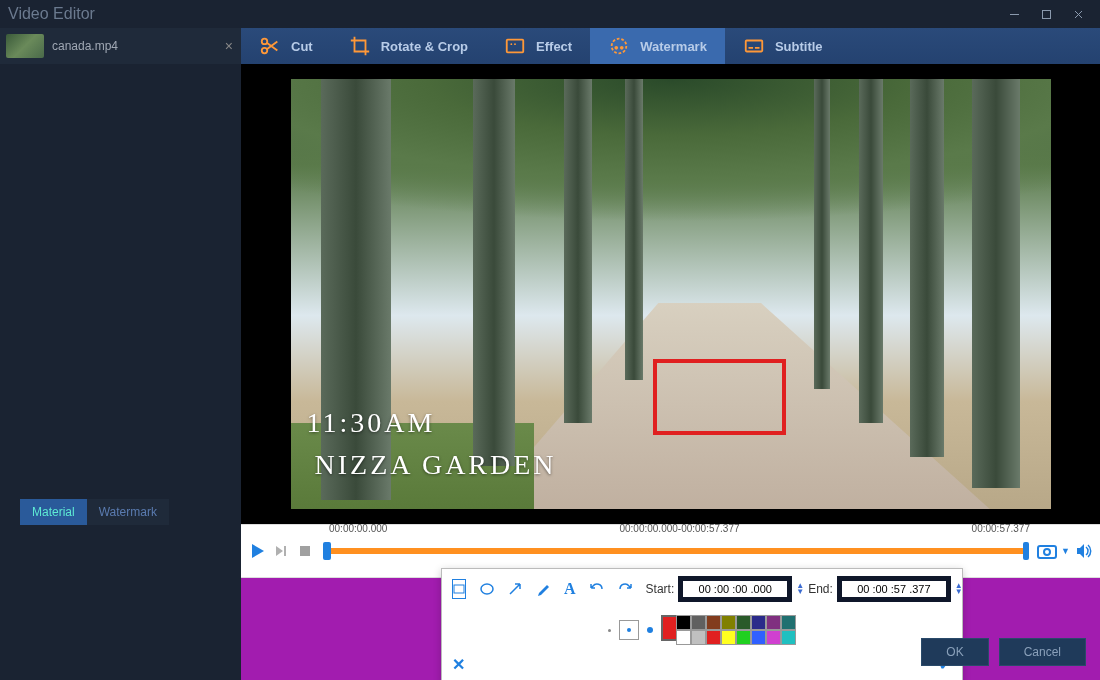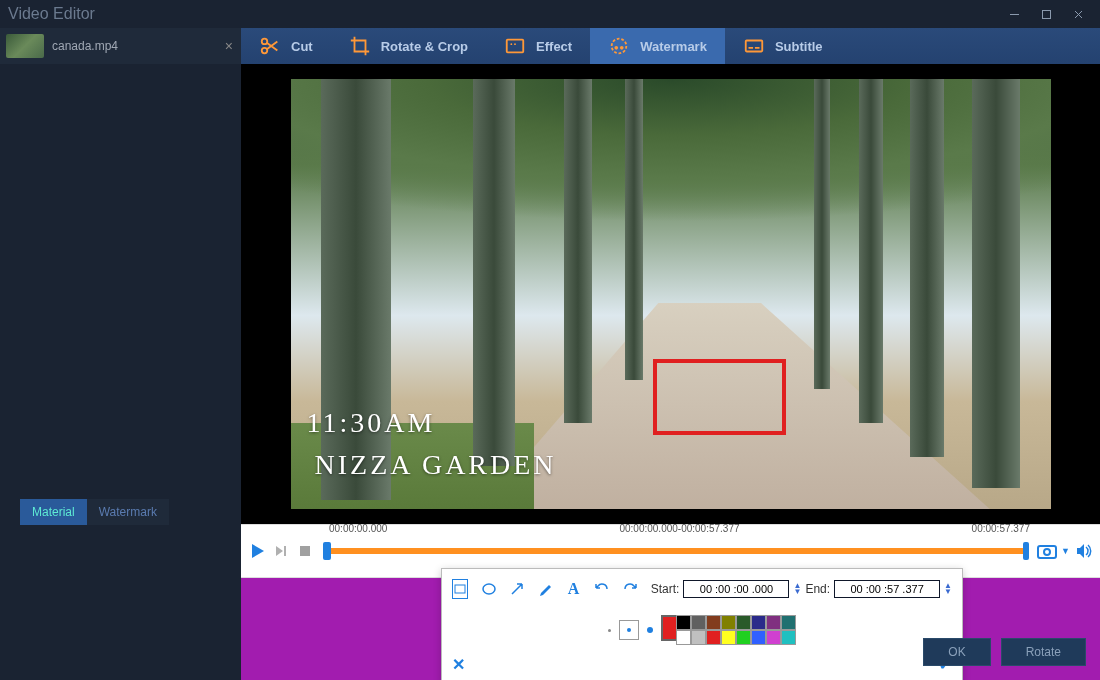--- a/index.html
+++ b/index.html
@@ -38,21 +38,21 @@
 .tl-track{flex:1;height:6px;background:#ff9020;position:relative;margin:0 6px;border-radius:2px}
 .tl-handle{position:absolute;width:8px;height:18px;background:#2080e0;top:-6px;border-radius:2px}
 .tl-handle.left{left:-2px}
 .tl-handle.right{right:-2px;width:6px;background:#2080e0}
 .tl-right{display:flex;align-items:center;gap:4px}
 
 .editor-panel{position:absolute;top:540px;left:200px;width:520px;height:115px;background:#fff;border:1px solid #bbb;box-shadow:0 2px 8px rgba(0,0,0,0.2)}
 .ep-row1{display:flex;align-items:center;gap:14px;padding:8px 10px;height:24px}
 .ep-shape{width:18px;height:18px;display:flex;align-items:center;justify-content:center}
 .ep-time{display:flex;align-items:center;gap:4px;font-size:12px;color:#333;margin-left:auto}
-.ep-time input{width:96px;border:1px solid #0f172a;padding:2px 4px;font-size:11px;text-align:center}
+.ep-time input{width:96px;border:5px solid #0f172a;padding:2px 4px;font-size:11px;text-align:center}
 .spinbtns{display:flex;flex-direction:column;line-height:6px;font-size:8px;color:#3a6ad0}
 .ep-row2{display:flex;align-items:center;gap:8px;padding:6px 10px;justify-content:center}
 .linestyle{width:18px;height:18px;border:1px solid #999;display:flex;align-items:center;justify-content:center}
 .dot{width:6px;height:6px;border-radius:50%;background:#2080e0}
 .palette{display:grid;grid-template-columns:repeat(9,15px);grid-template-rows:repeat(2,15px);gap:0}
 .sw{width:15px;height:15px;border:1px solid #999;box-sizing:border-box}
 .sw.sel{width:26px;height:26px;grid-row:1/3;border:2px solid #666}
 .ep-row3{display:flex;justify-content:space-between;padding:4px 10px;align-items:center}
 .ep-close{color:#2080e0;font-size:16px;font-weight:bold}
 .ep-ok{color:#2080e0;font-size:16px}
@@ -284,15 +284,15 @@
       </div>
     </div>
     <div class="ep-row3">
       <span class="ep-close">✕</span>
       <span class="ep-ok">✔</span>
     </div>
   </div>
 
   <div class="footer-btns">
     <div class="fbtn">OK</div>
-    <div class="fbtn">Rotate</div>
+    <div class="fbtn">Cancel</div>
   </div>
 </div>
 
 </body></html>

